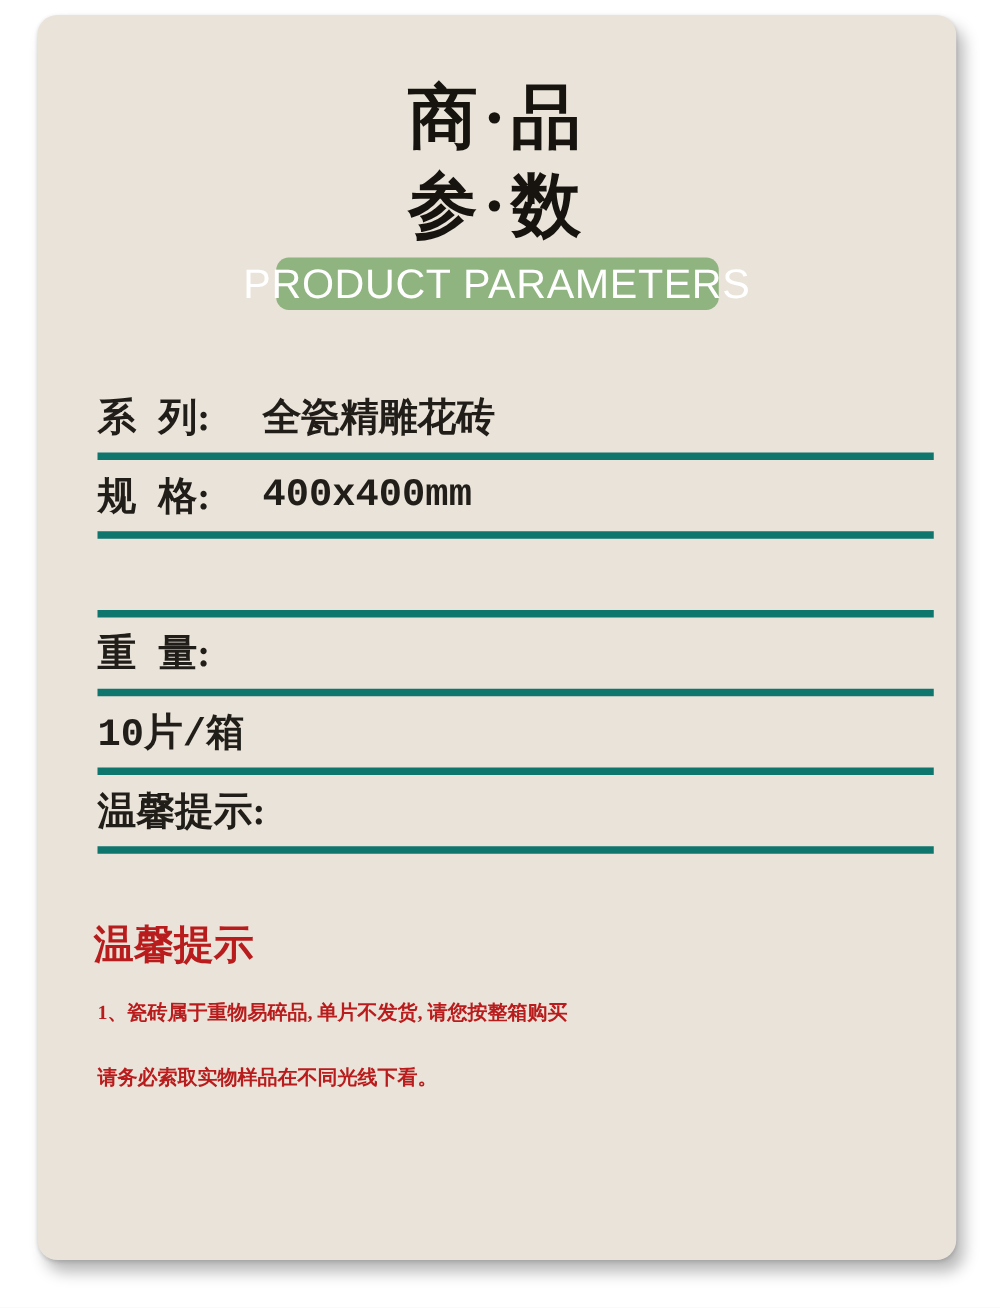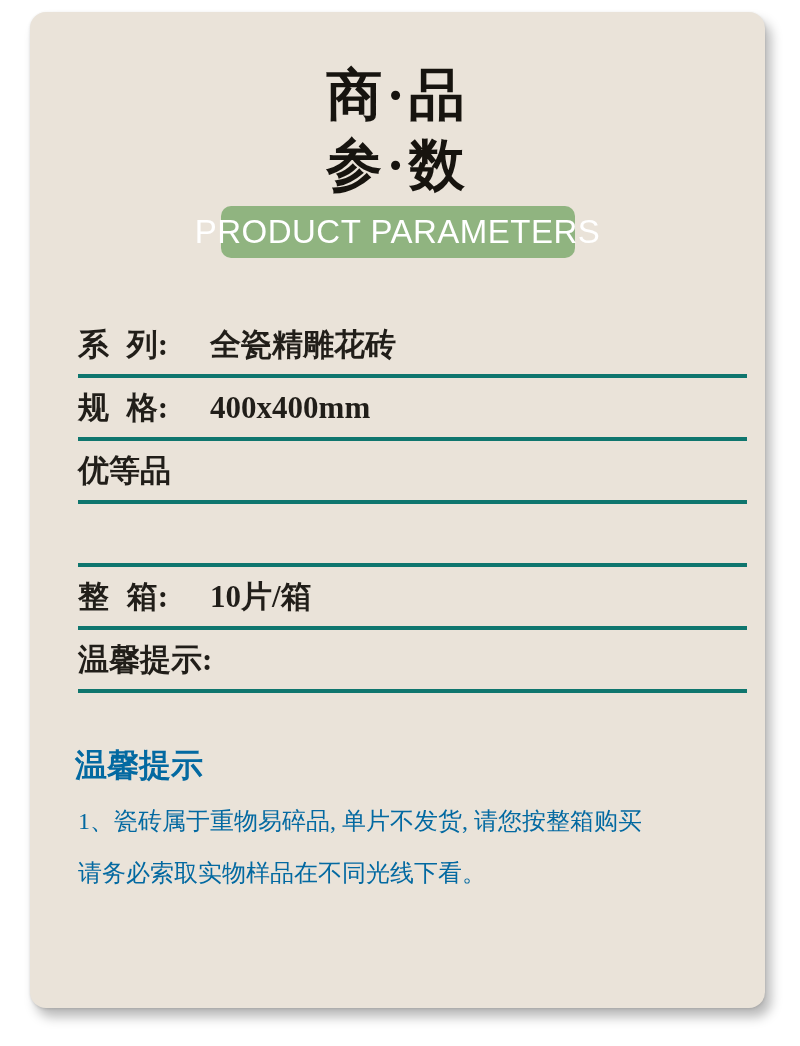--- a/index.html
+++ b/index.html
@@ -32,71 +32,72 @@
   .title {
     text-align: center;
     font-size: 56px;
     line-height: 70px;
     font-weight: 700;
     color: #17140f;
     letter-spacing: 4px;
   }
   .banner {
     width: 354px;
-    height: 52px;
+    height: 42px;
     margin: 6px auto 0 auto;
     background: #90b480;
     border-radius: 10px;
     display: flex;
     align-items: center;
     justify-content: center;
   }
   .banner span {
     font-family: "Liberation Sans", "DejaVu Sans", sans-serif;
     font-size: 33px;
     color: #ffffff;
     letter-spacing: 0.5px;
     white-space: nowrap;
   }
   .specs {
     margin: 57px 18px 0 48px;
   }
   .spec-row {
     height: 63px;
     box-sizing: border-box;
-    border-bottom: 4px solid #0f766e;
+    border-bottom: 6px solid #0f766e;
     display: flex;
     align-items: center;
     font-size: 31px;
     color: #211e19;
   }
   .spec-row .lbl {
     font-weight: 600;
     white-space: pre;
     word-spacing: 10px;
     margin-right: 42px;
   }
   .spec-row .val {
     font-weight: 600;
     white-space: pre;
     word-spacing: 10px;
+    font-family: Liberation Mono, monospace;
   }
   .tips {
     margin: 50px 30px 0 45px;
-    color: #0369a1;
+    color: #b91c1c;
   }
   .tips-heading {
     font-size: 32px;
     font-weight: 700;
     line-height: 44px;
   }
   .tip {
     margin: 16px 0 0 3px;
-    font-size: 24px;
-    font-weight: 400;
+    font-size: 16px;
+    font-weight: 700;
     line-height: 36px;
   }
   .tip.second { margin-top: 8px; }
   .tip.cont { margin-top: 16px; }
 </style>
 </head>
 <body>
 
 <div class="page">
   <div class="card">
@@ -113,26 +114,25 @@
     <div class="specs">
       <div class="spec-row">
         <span class="lbl">系 列:</span>
         <span class="val">全瓷精雕花砖</span>
       </div>
       <div class="spec-row">
         <span class="lbl">规 格:</span>
         <span class="val">400x400mm</span>
       </div>
       <div class="spec-row">
-        <span class="val">优等品</span>
       </div>
       <div class="spec-row">
+        <span class="lbl">重 量:</span>
       </div>
       <div class="spec-row">
-        <span class="lbl">整 箱:</span>
         <span class="val">10片/箱</span>
       </div>
       <div class="spec-row">
         <span class="lbl">温馨提示:</span>
       </div>
     </div>
 
     <div class="tips">
       <div class="tips-heading">温馨提示</div>
       <p class="tip">1、瓷砖属于重物易碎品, 单片不发货, 请您按整箱购买</p>

